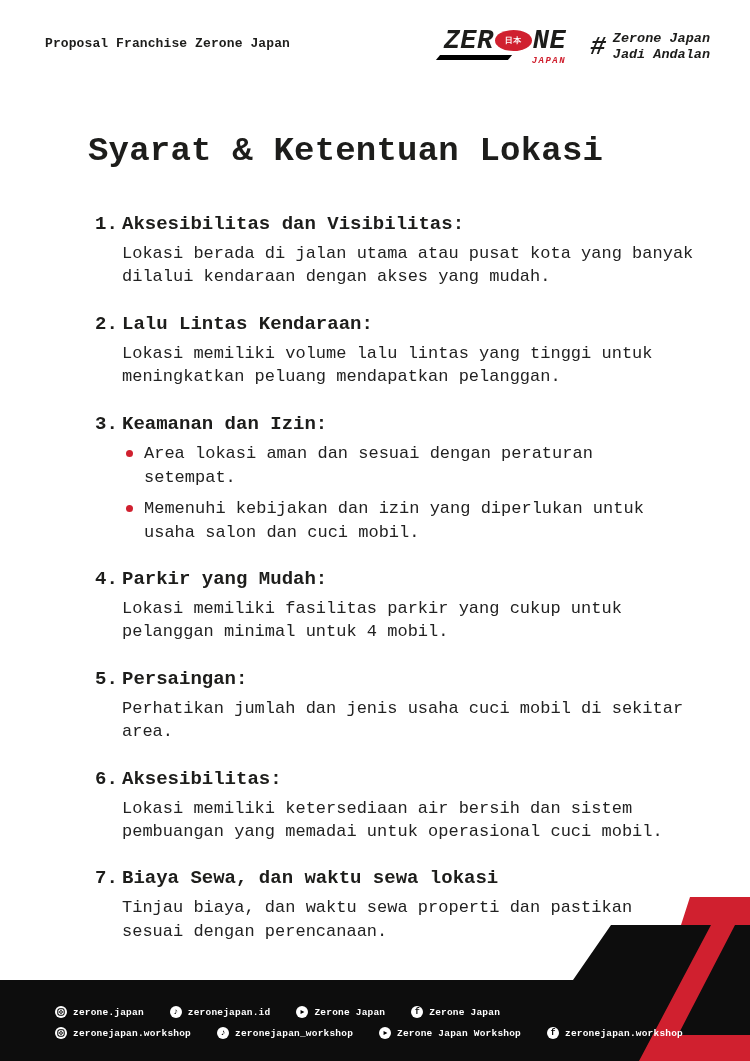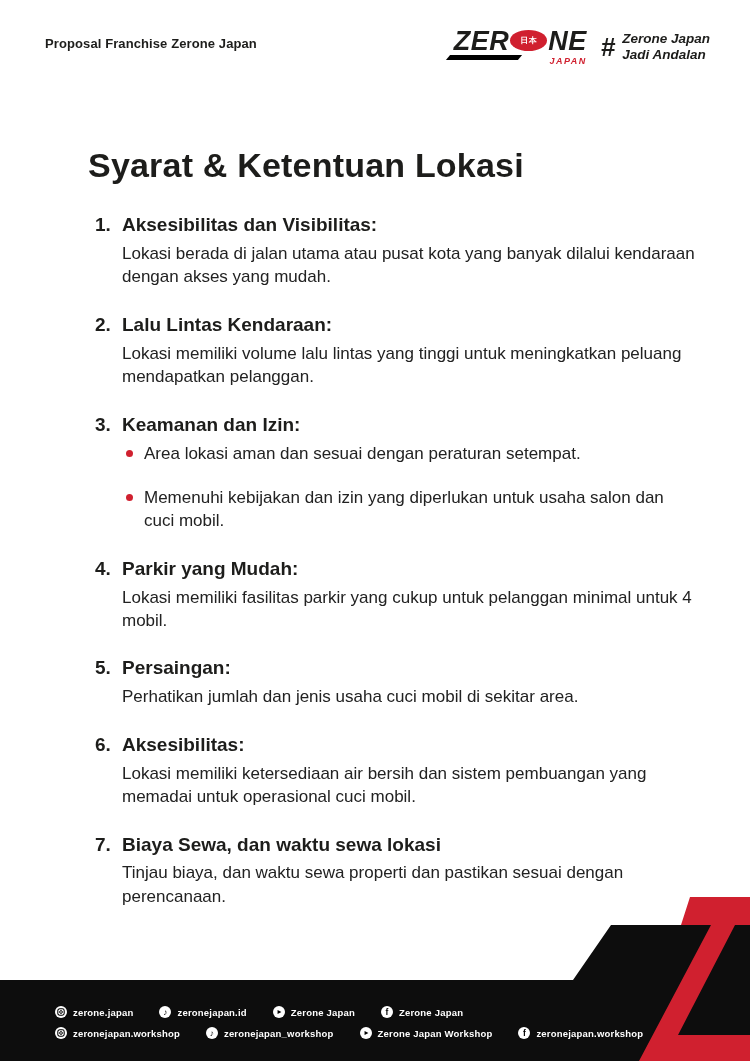--- a/index.html
+++ b/index.html
@@ -6,31 +6,31 @@
     --accent:#d0202f;
     --ink:#1d1d1b;
   }
   *{margin:0;padding:0;box-sizing:border-box;}
   html,body{background:#888;}
   .page{
     position:relative;
     width:750px;height:1061px;
     background:#ffffff;
     overflow:hidden;
-    font-family:Liberation Sans, sans-serif;
+    font-family:Liberation Mono, monospace;
     color:var(--ink);
     margin:0 auto;
   }
   
   .header{
     position:absolute;top:28px;left:45px;right:40px;
     display:flex;justify-content:space-between;align-items:flex-start;
   }
   .breadcrumb{font-size:13px;font-weight:bold;letter-spacing:.1px;padding-top:8px;}
-  .brand-area{display:flex;align-items:flex-start;gap:14px;}
+  .brand-area{display:flex;align-items:flex-start;gap:24px;}
   .brand{position:relative;padding-bottom:12px;}
   .brand-word{
     font-style:italic;font-weight:900;font-size:27px;letter-spacing:.5px;
     display:flex;align-items:center;line-height:1;
   }
   .brand-badge{
     display:inline-flex;align-items:center;justify-content:center;
     width:37px;height:21px;border-radius:50%;
     background:var(--accent);color:#fff;
     font-size:8px;font-style:normal;font-weight:bold;
@@ -44,35 +44,35 @@
   .brand-sub{
     position:absolute;right:0;bottom:1px;
     color:var(--accent);font-size:9px;font-weight:bold;font-style:italic;letter-spacing:1.5px;margin-top:30px;
   }
   .tagline{display:flex;align-items:center;gap:7px;padding-top:3px;}
   .hash{font-size:26px;font-weight:900;font-style:italic;line-height:1;}
   .tagline-lines{display:flex;flex-direction:column;}
   .tagline-lines span{font-size:13.5px;font-weight:900;font-style:italic;line-height:1.18;}
   
   .title{
-    position:absolute;left:88px;top:146px;
+    position:absolute;left:88px;top:132px;
     font-size:34px;font-weight:bold;letter-spacing:.2px;
   }
   
   .list{
     position:absolute;left:95px;top:214px;width:600px;
     display:flex;flex-direction:column;gap:25px;
   }
   .item-head{display:flex;gap:10px;font-size:19px;font-weight:bold;line-height:1.15;}
   .item-num{width:17px;flex:none;}
   .item-body{
     margin-left:27px;margin-top:6px;max-width:580px;
     font-size:17px;line-height:1.38;color:#222;
   }
-  .item-bullets{margin-left:27px;margin-top:7px;list-style:none;display:flex;flex-direction:column;gap:20px;}
+  .item-bullets{margin-left:27px;margin-top:7px;list-style:none;display:flex;flex-direction:column;gap:8px;}
   .item-bullets li{
     position:relative;padding-left:22px;max-width:552px;
     font-size:17px;line-height:1.38;color:#222;
   }
   .bullet-dot{
     position:absolute;left:4px;top:8px;width:7px;height:7px;border-radius:50%;
     background:var(--accent);
   }
   
   .bottom-art{position:absolute;left:0;top:880px;width:750px;height:181px;}

